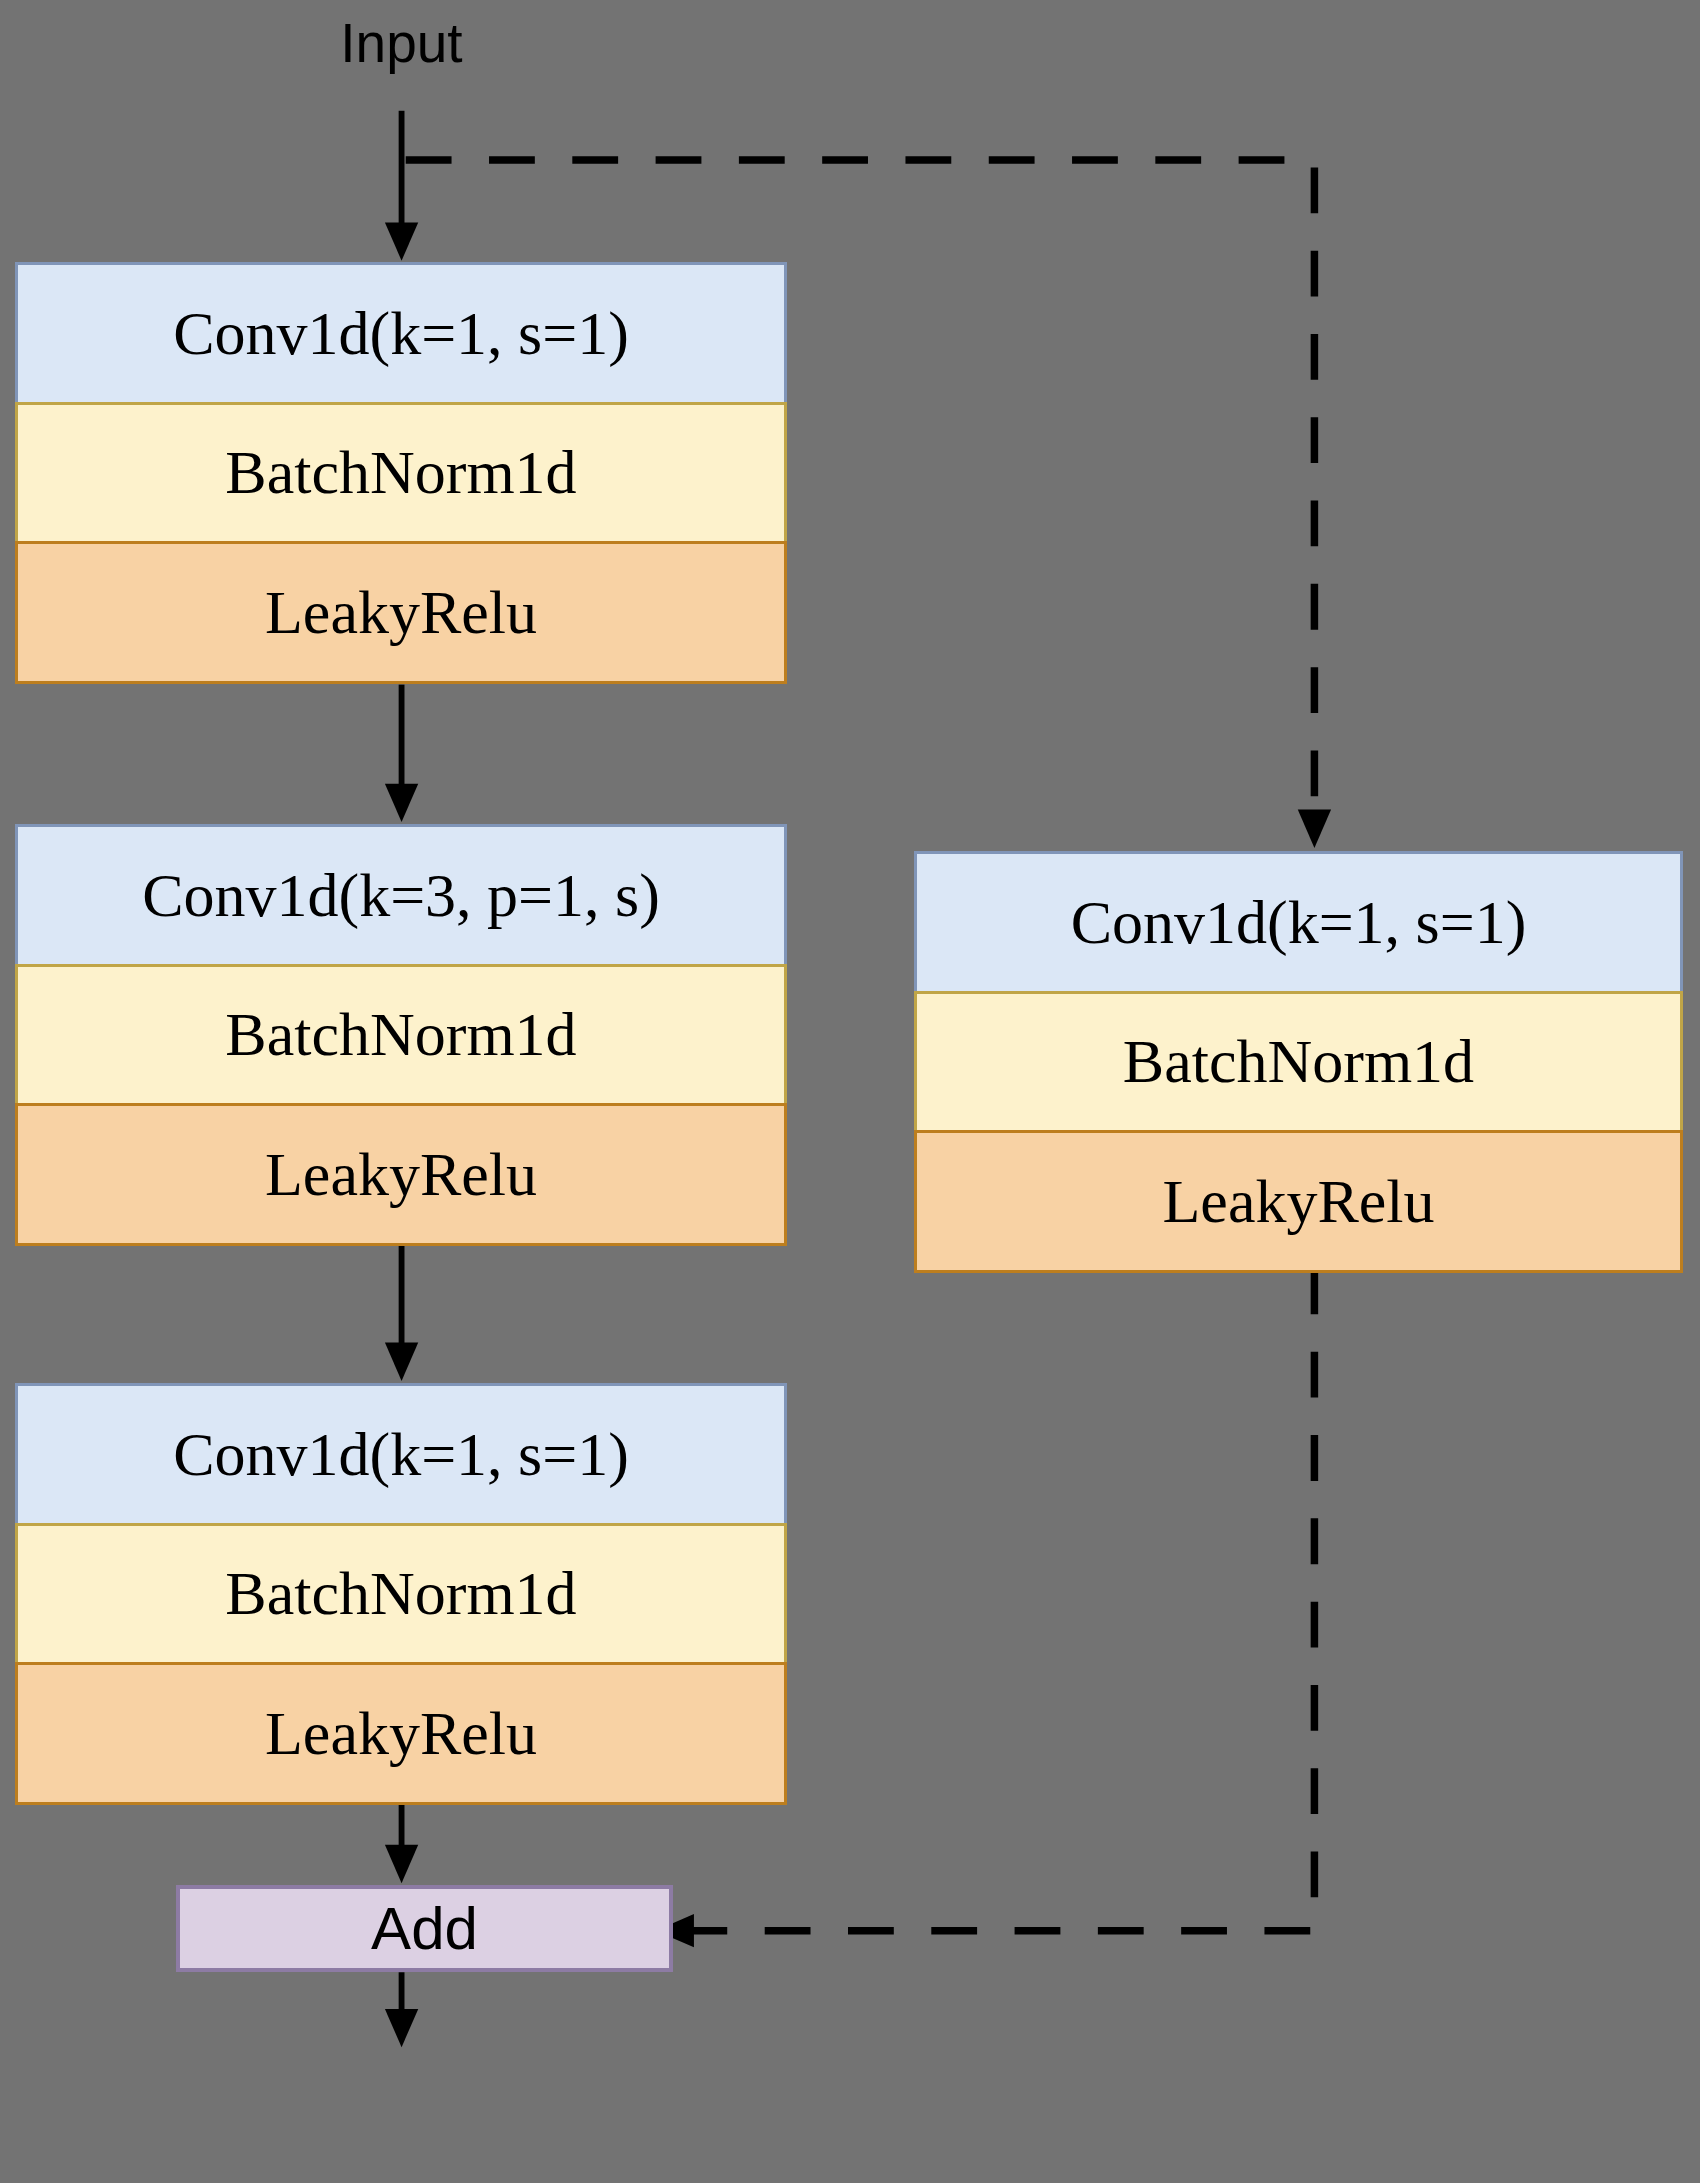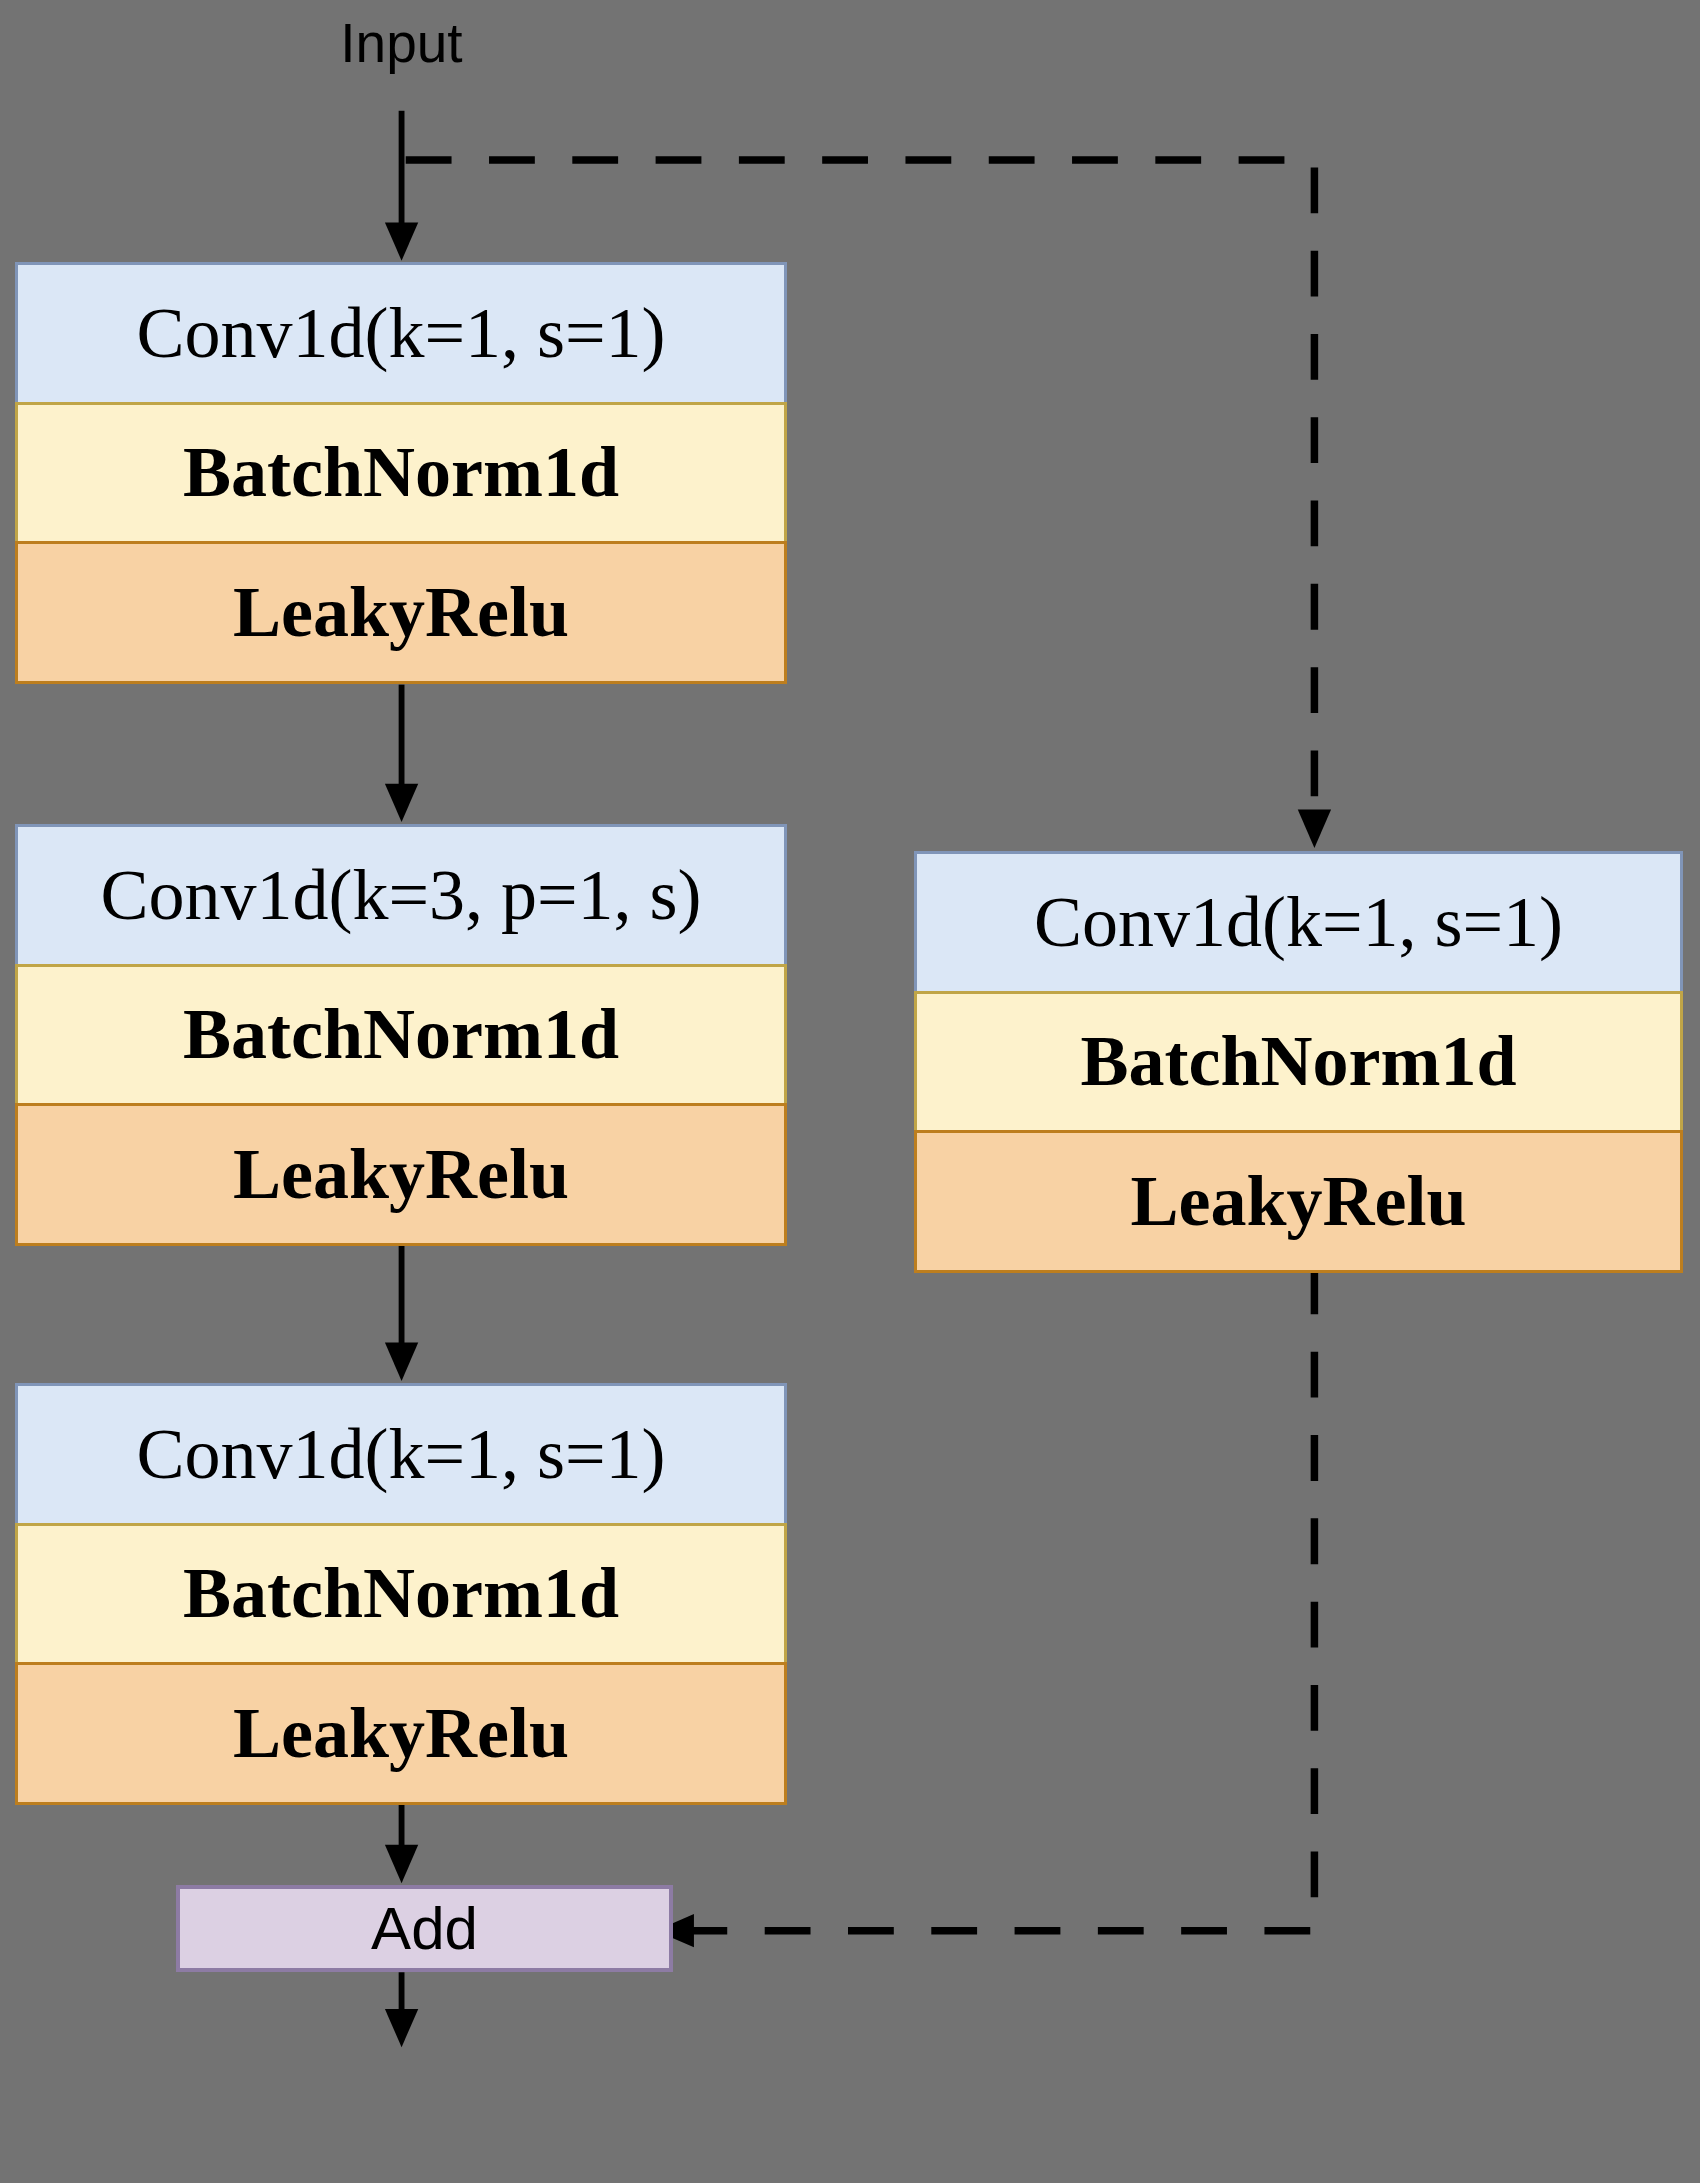--- a/index.html
+++ b/index.html
@@ -37,25 +37,25 @@
     position: absolute;
     display: flex;
     flex-direction: column;
     z-index: 2;
   }
   .row {
     flex: 1 1 0;
     display: flex;
     align-items: center;
     justify-content: center;
-    font-size: 72px;
+    font-size: 62px;
     border: 3.3px solid #000;
     box-sizing: border-box;
   }
-  .row + .row { margin-top: -3.3px; font-weight: bold; }
+  .row + .row { margin-top: -3.3px; }
   .row-conv {
     background: var(--conv_fill, #dbe7f6);
     border-color: var(--conv_border, #8095b8);
   }
   .row-batchnorm {
     background: var(--batchnorm_fill, #fdf2cc);
     border-color: var(--batchnorm_border, #c0a547);
     z-index: 3;
   }
   .row-activation {

